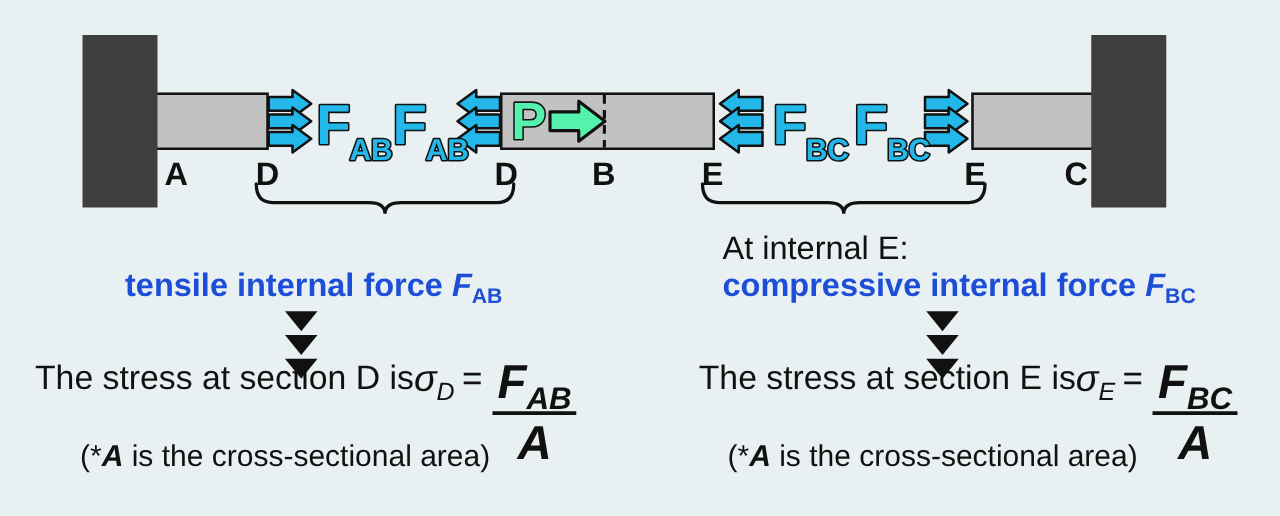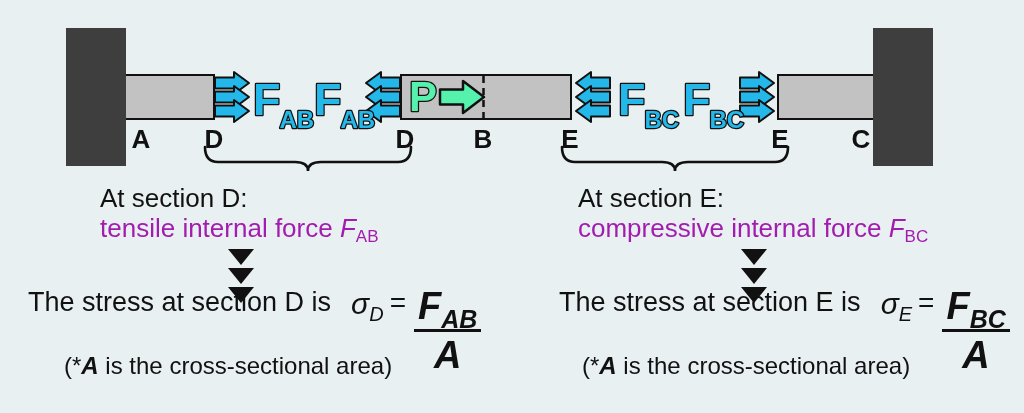--- a/index.html
+++ b/index.html
@@ -13,30 +13,30 @@
   .bar{position:absolute;top:74px;height:46px;background:#C2C2C2;border:2.5px solid #111;box-sizing:border-box;z-index:2;}
   .bar.a{left:120px;width:95px}
   .bar.m{left:400px;width:172px}
   .bar.c{left:777px;width:100px}
 
   svg.overlay{position:absolute;left:0;top:0;width:1024px;height:413px;z-index:4;pointer-events:none;}
 
   .pt{position:absolute;top:124px;transform:translateX(-50%);font-size:26px;font-weight:bold;z-index:5;white-space:nowrap;}
 
   .heading{position:absolute;font-size:26px;color:#111;white-space:nowrap;z-index:5;}
-  .conclusion{position:absolute;font-size:26px;font-weight:normal;color:#a21caf;white-space:nowrap;z-index:5;}
+  .conclusion{position:absolute;font-size:26px;font-weight:bold;color:#1d4ed8;white-space:nowrap;z-index:5;}
   .conclusion .rf{font-style:italic;}
   .conclusion .rsub{font-size:17px;display:inline-block;transform:translateY(5px);letter-spacing:0;}
 
   .tri-stack{position:absolute;width:26px;z-index:5;}
   .tri{width:0;height:0;border-left:13px solid transparent;border-right:13px solid transparent;border-top:16px solid #111;margin:0 auto 3px auto;}
 
   .formula{position:absolute;display:flex;align-items:flex-start;white-space:nowrap;z-index:5;}
   .formula .sentence{font-size:27px;}
-  .formula .sigma{font-style:italic;font-size:30px;margin-left:20px;}
+  .formula .sigma{font-style:italic;font-size:30px;margin-left:0;}
   .formula .ssub{font-size:20px;display:inline-block;transform:translateY(7px);}
   .formula .eq{font-size:28px;margin:0 8px 0 6px;}
   .frac{display:flex;flex-direction:column;align-items:center;line-height:1;}
   .frac .num,.frac .den{font-size:38px;font-weight:bold;font-style:italic;padding:0 4px;}
   .frac .bigsub{font-size:25px;font-weight:bold;font-style:italic;display:inline-block;transform:translateY(9px);}
   .frac .rule{align-self:stretch;height:3.2px;background:#111;margin:4px 0 3px 0;}
   .frac .den{margin-top:1px;}
 
   .footnote{position:absolute;font-size:24px;white-space:nowrap;z-index:5;}
   .footnote .fa{font-weight:bold;font-style:italic;}
@@ -92,42 +92,41 @@
   </svg>
 
   <span class="pt" style="left:141px">A</span>
   <span class="pt" style="left:214px">D</span>
   <span class="pt" style="left:405px">D</span>
   <span class="pt" style="left:483px">B</span>
   <span class="pt" style="left:570px">E</span>
   <span class="pt" style="left:780px">E</span>
   <span class="pt" style="left:861px">C</span>
 
-  <div class="heading" style="left:100px;top:183px">At section D:</div>
   <div class="conclusion" style="left:100px;top:213px"><span>tensile internal force </span><span class="rf">F</span><span class="rsub">AB</span></div>
 
   <div class="tri-stack" style="left:228px;top:249px">
     <div class="tri"></div>
     <div class="tri"></div>
     <div class="tri"></div>
   </div>
 
   <div class="formula" style="left:28px;top:287px">
     <span class="sentence">The stress at section D is</span>
     <span class="sigma"><span>σ</span><span class="ssub">D</span></span>
     <span class="eq">=</span>
     <span class="frac">
       <span class="num"><span>F</span><span class="bigsub">AB</span></span>
       <span class="rule"></span>
       <span class="den">A</span>
     </span>
   </div>
   <div class="footnote" style="left:64px;top:352px"><span>(*</span><span class="fa">A</span><span> is the cross-sectional area)</span></div>
 
-  <div class="heading" style="left:578px;top:183px">At section E:</div>
+  <div class="heading" style="left:578px;top:183px">At internal E:</div>
   <div class="conclusion" style="left:578px;top:213px"><span>compressive internal force </span><span class="rf">F</span><span class="rsub">BC</span></div>
 
   <div class="tri-stack" style="left:741px;top:249px">
     <div class="tri"></div>
     <div class="tri"></div>
     <div class="tri"></div>
   </div>
 
   <div class="formula" style="left:559px;top:287px">
     <span class="sentence">The stress at section E is</span>

